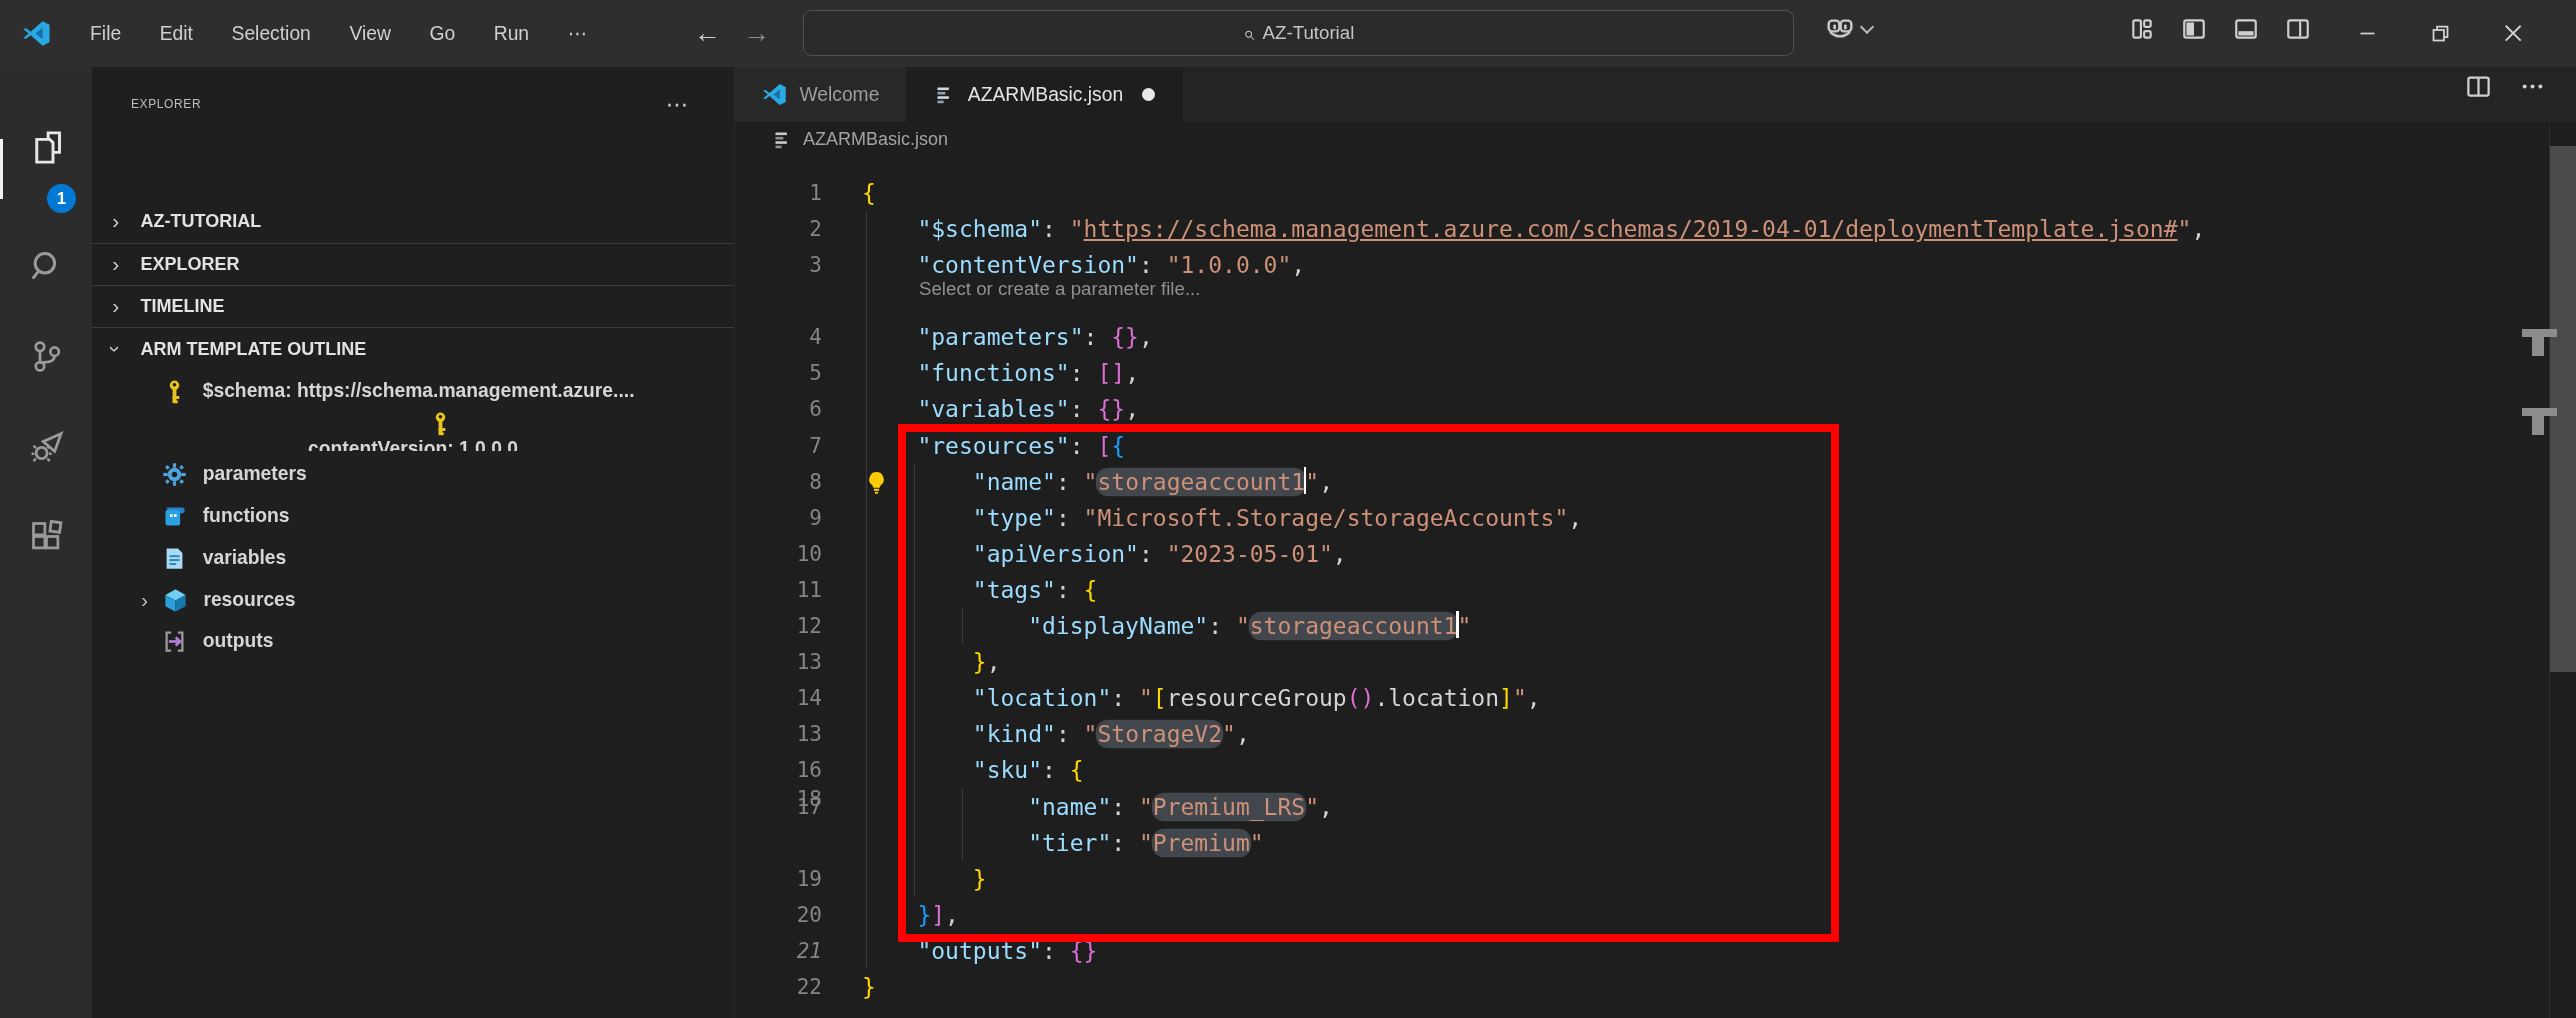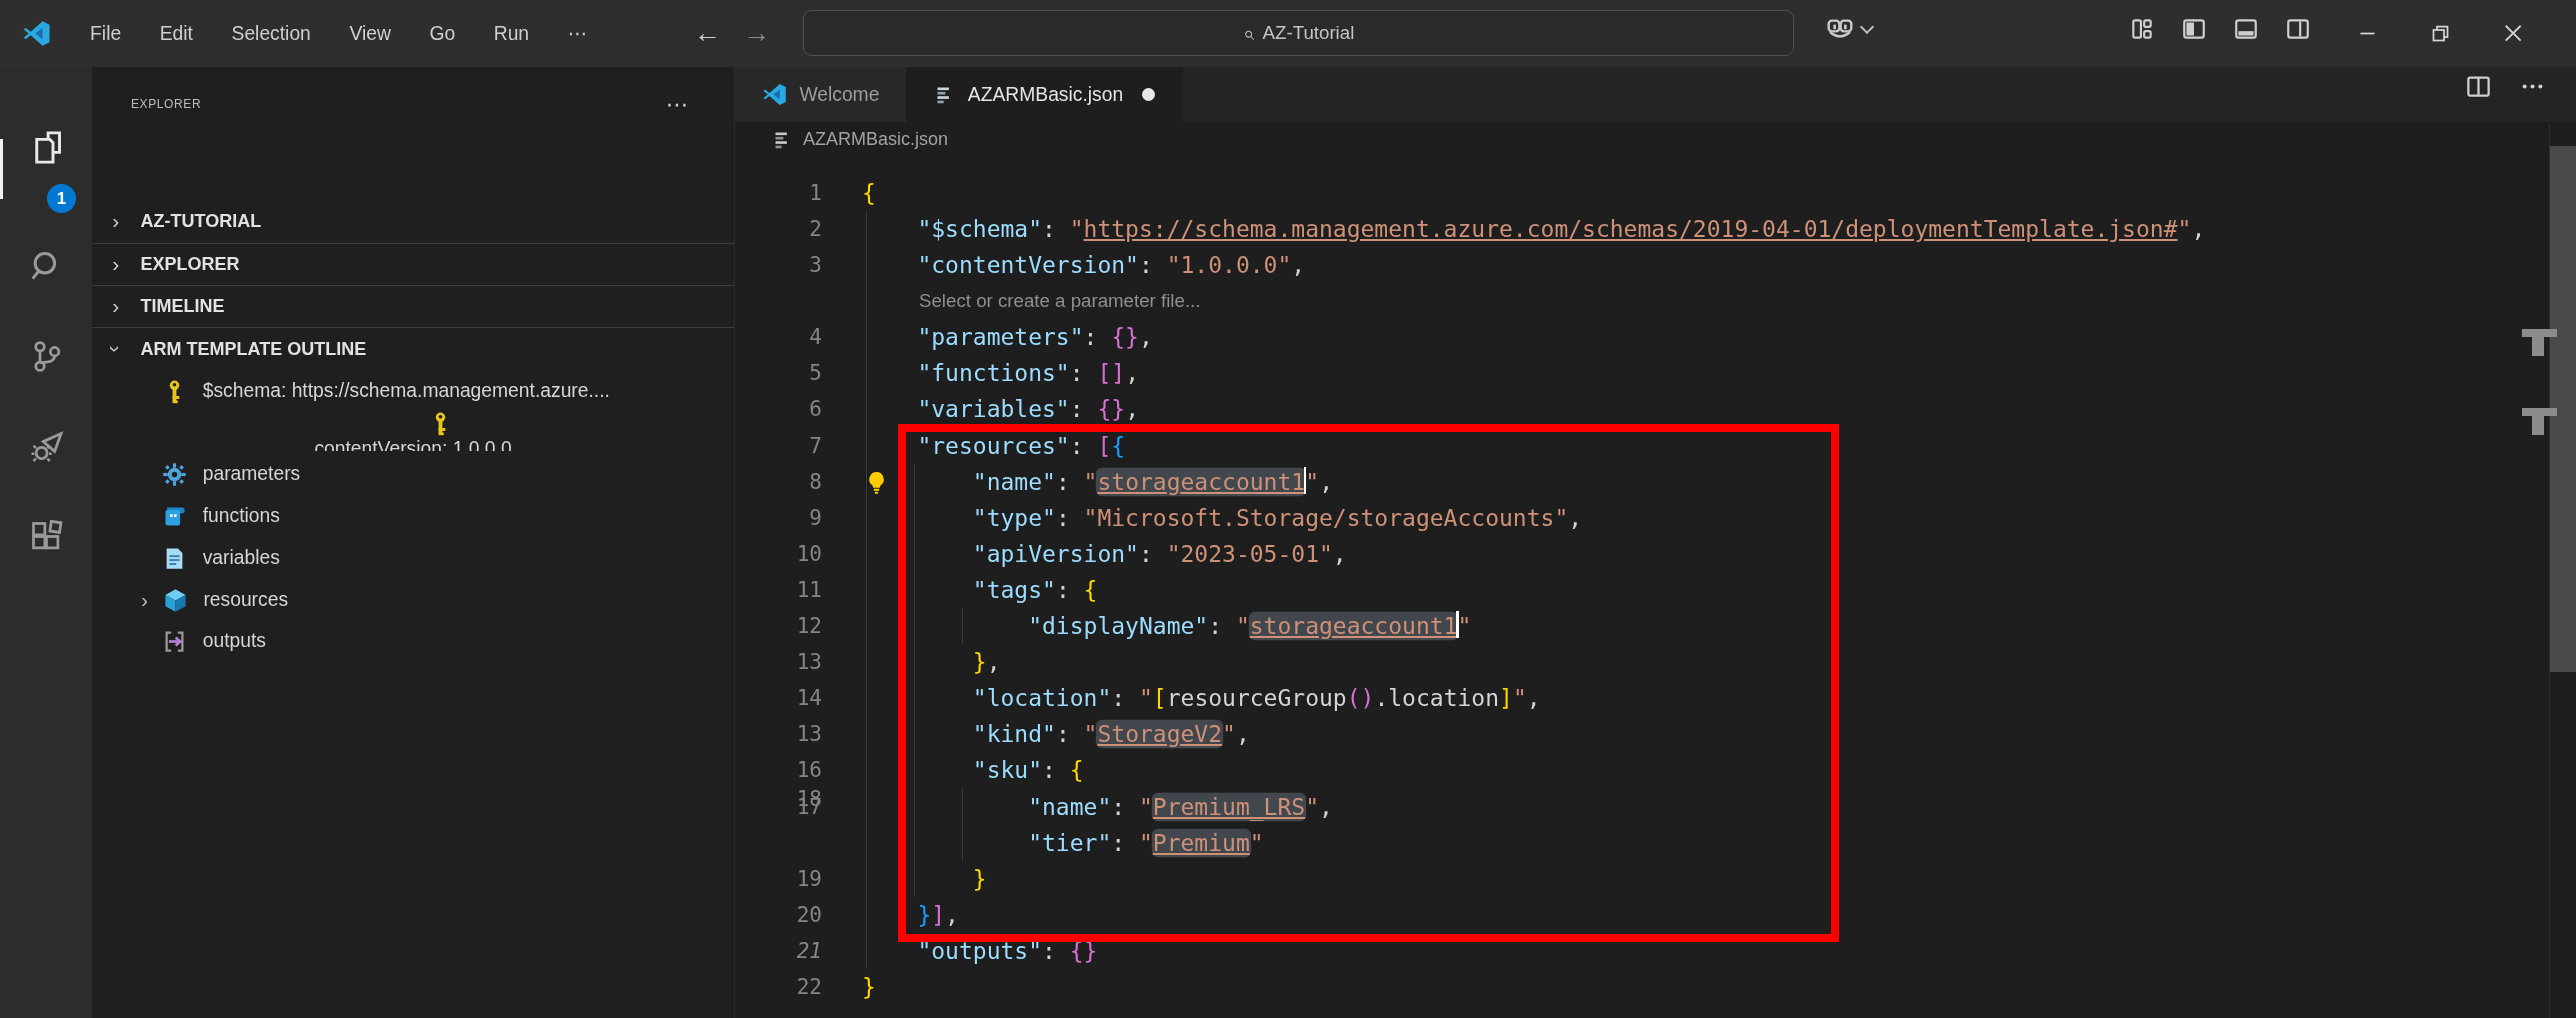--- a/index.html
+++ b/index.html
@@ -43,41 +43,41 @@
   .sb-section{position:absolute;left:0;width:100%;height:42px;display:flex;align-items:center;gap:12.4px;
               color:#e2e2e2;font-weight:bold;font-size:18px;}
   .sb-section .chev{margin-left:11.2px;width:25px;text-align:center;font-size:21px;font-weight:normal;color:#d0d0d0;
                     display:inline-block;}
   .sb-section .chev.open{transform:rotate(90deg);}
   .sb-sep{position:absolute;left:0;width:100%;height:0.6px;background:#3c3c3c;}
   .ol-item{position:absolute;left:0;width:100%;height:42px;display:flex;align-items:center;font-size:19.3px;color:#d6d6d6;}
   .ol-chev{width:25px;margin-left:40px;font-size:20px;color:#c5c5c5;text-align:center;flex:0 0 auto;}
   .ol-icon{width:29px;height:29px;margin-left:68px;margin-right:13.7px;flex:0 0 auto;display:flex;align-items:center;justify-content:center;}
   .ol-item.has-chev .ol-icon{margin-left:3.7px;}
-  .ol-label{white-space:nowrap;overflow:hidden;text-overflow:ellipsis;max-width:473px;}
+  .ol-label{white-space:nowrap;overflow:hidden;text-overflow:ellipsis;max-width:473px;font-weight:bold;}
 
   
   .tabstrip{position:absolute;left:735px;top:67px;width:1841px;height:55px;background:#242425;display:flex;}
   .tab{height:55px;display:flex;align-items:center;padding:0 27px;gap:12.4px;font-size:19.3px;color:#9d9d9d;
        background:#282828;border-right:0.6px solid #1f1f1f;}
   .tab.active{background:#1e1e1e;color:#e4e4e4;}
   .tab .dirty{width:13.7px;height:13.7px;border-radius:50%;background:#e8e8e8;margin-left:6.2px;}
   .editor-actions{position:absolute;left:2465px;top:73px;display:flex;gap:27px;align-items:center;}
   .breadcrumb{position:absolute;left:772px;top:121px;height:37px;display:flex;align-items:center;gap:10px;
               font-size:18px;color:#a3a3a3;}
 
   .gutter-num{position:absolute;width:75px;left:747px;text-align:right;font-family:"DejaVu Sans Mono", monospace;
               font-size:21px;color:#858585;height:36px;line-height:36px;}
   .code-line{position:absolute;left:862px;height:36px;line-height:36px;white-space:pre;
              font-family:"DejaVu Sans Mono", monospace;font-size:23px;}
   .codelens{position:absolute;left:919px;height:36px;line-height:36px;font-family:"Liberation Sans", sans-serif;
             font-size:18.7px;color:#8f8f8f;}
   .tk-k{color:#9cdcfe}.tk-p{color:#d4d4d4}.tk-s{color:#ce9178}.tk-u{text-decoration:underline}
   .tk-b1{color:#ffd700}.tk-b2{color:#da70d6}.tk-b3{color:#179fff}.tk-e{color:#d4d4d4}.tk-pp{color:#da70d6}
-  .tk-box{background:rgba(104,117,130,.48);box-shadow:0 0 0 1.2px rgba(140,152,165,.35);border-radius:5px;text-decoration:underline;}
+  .tk-box{background:rgba(104,117,130,.48);box-shadow:0 0 0 1.2px rgba(140,152,165,.35);border-radius:11px;}
   .caret{display:inline-block;width:2.5px;height:27px;background:#ffffff;vertical-align:-4.4px;margin:0 -1.2px;}
   .indent-guide{position:absolute;width:1.2px;background:#3a3a3a;}
   .lightbulb{position:absolute;left:863px;width:27px;height:36px;display:flex;align-items:center;justify-content:center;}
 
   .annot-rect{position:absolute;left:898px;top:424px;width:941px;height:518px;border:8.7px solid #ff0000;
               pointer-events:none;z-index:6;}
 
   .scroll-track-line{position:absolute;left:2549px;top:124px;width:1.2px;height:894px;background:#2f2f2f;}
   .scroll-slider{position:absolute;left:2550px;top:146px;width:26px;height:526px;background:#4a4a4a;}
   .ruler-mark{position:absolute;z-index:3;}
@@ -410,21 +410,21 @@
       <div class="gutter-num" style="top: 781px;">18</div>
       <div class="code-line" style="top: 825px;"><span>            </span><span class="tk-k">"tier"</span><span class="tk-p">: </span><span class="tk-s">"</span><span class="tk-s tk-box">Premium</span><span class="tk-s">"</span></div>
       <div class="gutter-num" style="top: 861px;">19</div>
       <div class="code-line" style="top: 861px;"><span>        </span><span class="tk-b1">}</span></div>
       <div class="gutter-num" style="top: 897px;">20</div>
       <div class="code-line" style="top: 897px;"><span>    </span><span class="tk-b3">}</span><span class="tk-b2">]</span><span class="tk-p">,</span></div>
       <div class="gutter-num" style="top: 933px; font-style: italic;">21</div>
       <div class="code-line" style="top: 933px;"><span>    </span><span class="tk-k">"outputs"</span><span class="tk-p">: </span><span class="tk-b2">{}</span></div>
       <div class="gutter-num" style="top: 969px;">22</div>
       <div class="code-line" style="top: 969px;"><span class="tk-b1">}</span></div>
-      <div class="codelens" style="top: 283px;">Select or create a parameter file...</div>
+      <div class="codelens" style="top: 271px;">Select or create a parameter file...</div>
     </div>
 
   <div class="indent-guide" style="left:866px;top:211px;height:758px"></div>
   <div class="indent-guide" style="left:914px;top:464px;height:433px"></div>
   <div class="indent-guide" style="left:962px;top:608px;height:36px"></div>
   <div class="indent-guide" style="left:962px;top:789px;height:72px"></div>
 
   <div class="annot-rect"></div>
 
   <div class="scroll-track-line"></div>

